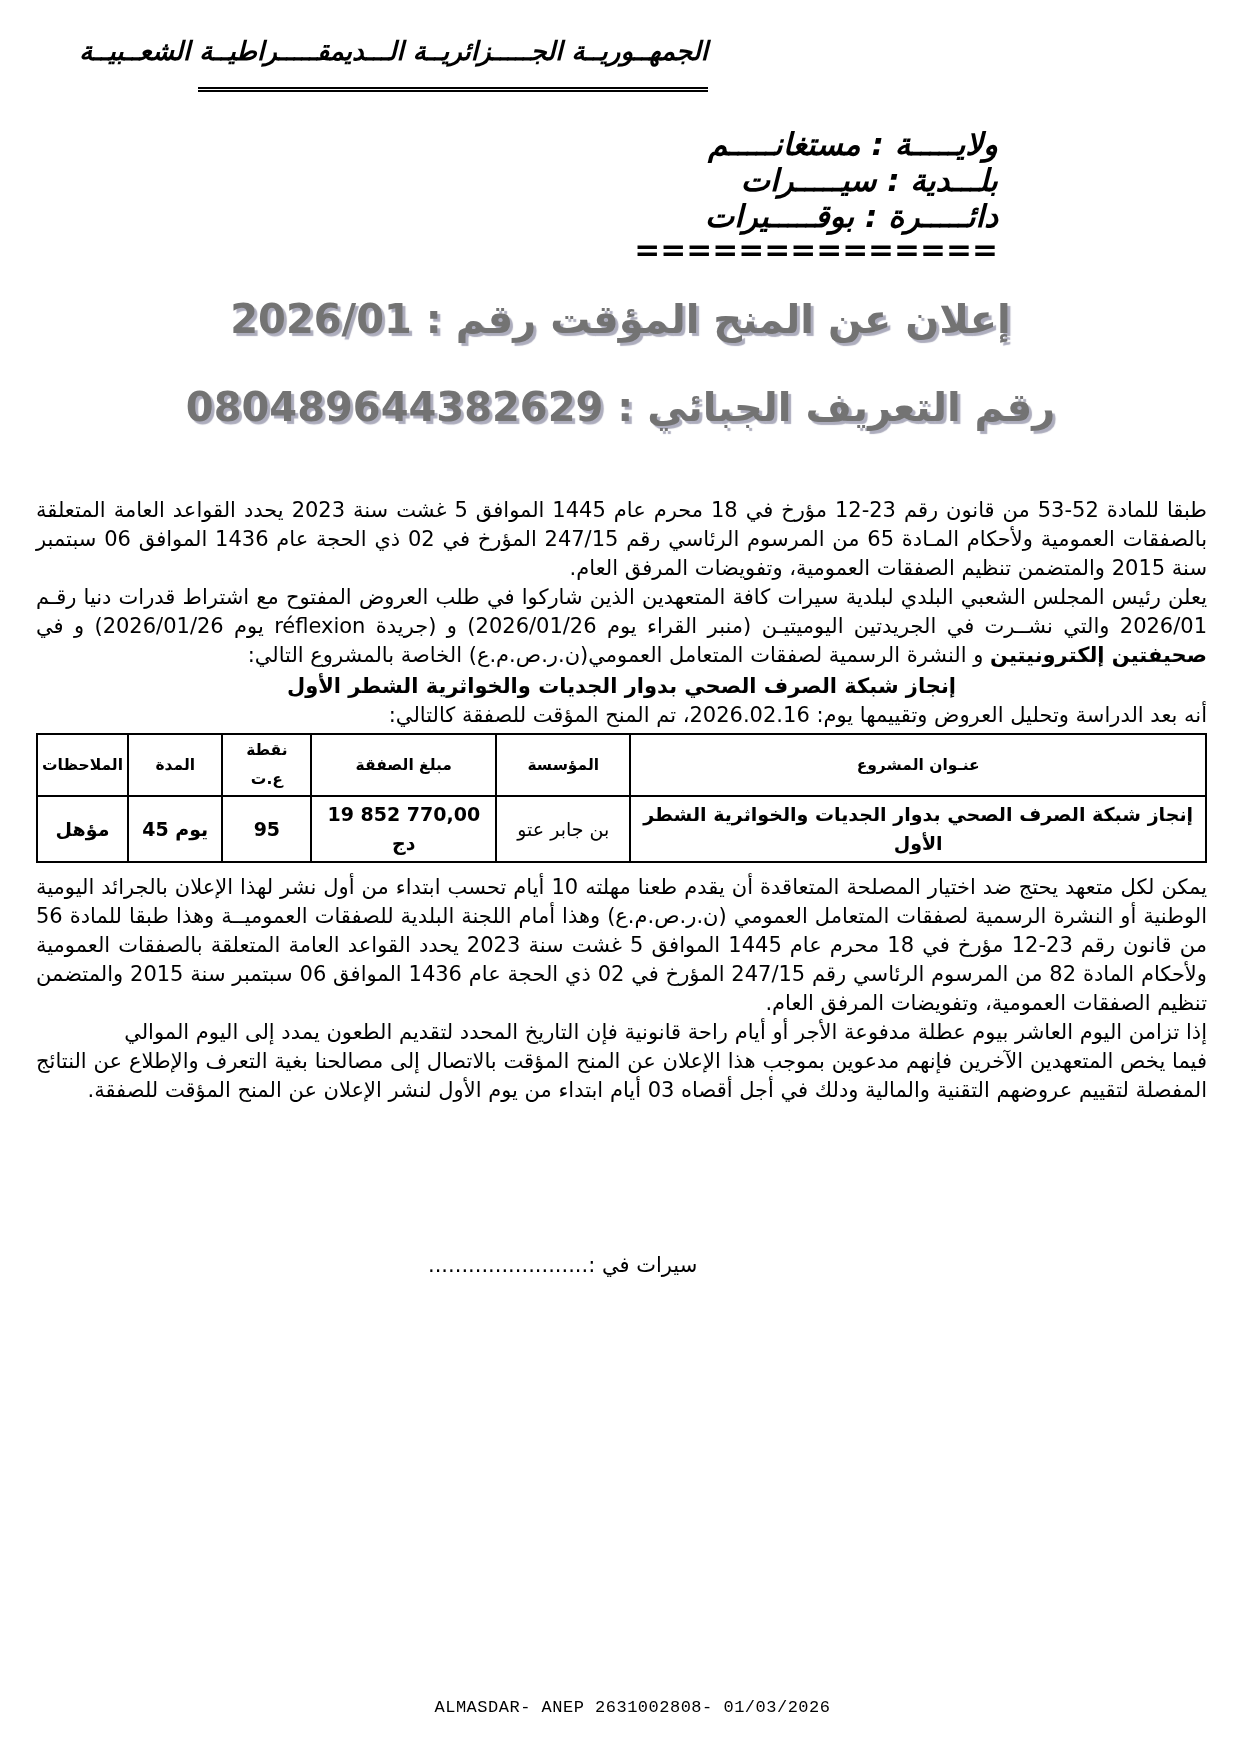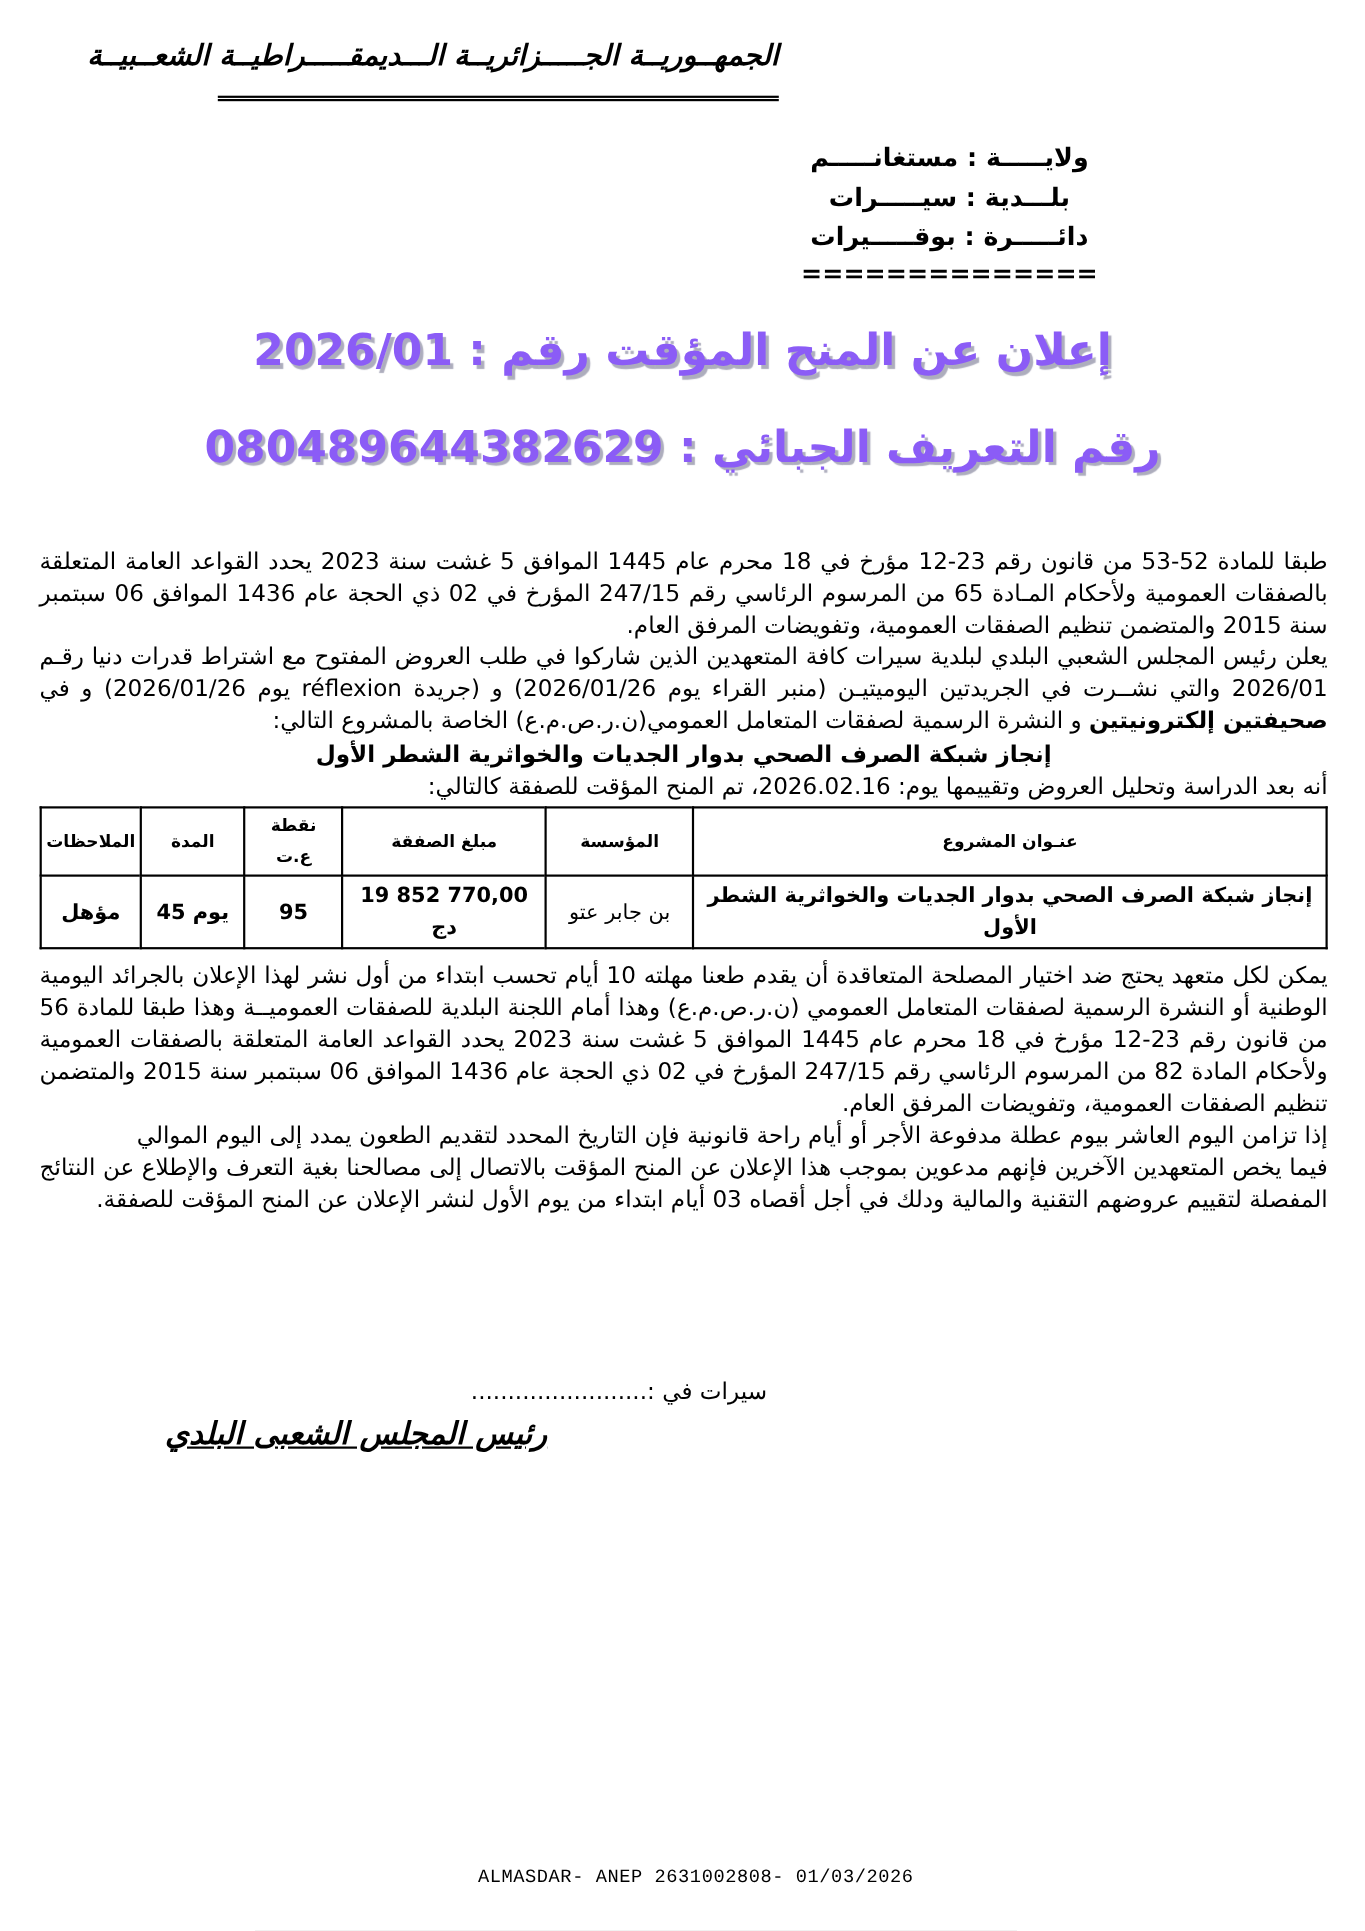--- a/index.html
+++ b/index.html
@@ -30,41 +30,42 @@
     border-bottom: 5px double #000;
     white-space: nowrap;
   }
 
   
   .region-block {
     position: absolute;
     top: 126px;
     right: 243px;
     direction: rtl;
-    text-align: center;
-    font-weight: bold;
-    font-size: 23px;
+    text-align: right;
+    font-weight: bold;
+    font-size: 31px;
     line-height: 36px;
+    font-style: italic;
   }
   .region-block .sep {
     font-weight: bold;
     letter-spacing: 0px;
     line-height: 30px;
   }
 
   
   .main-title {
     position: absolute;
     left: 0;
     width: 100%;
     direction: rtl;
     text-align: center;
     font-weight: bold;
     font-size: 40px;
-    color: #8b5cf6;
+    color: #737373;
     text-shadow: 3px 3px 1px #adadbd;
     white-space: nowrap;
   }
   .t1 { top: 296px; }
   .t2 { top: 384px; }
 
   
   .body-block {
     position: absolute;
     top: 496px;
@@ -202,17 +203,16 @@
     </table>
 
     <p>يمكن لكل متعهد يحتج ضد اختيار المصلحة المتعاقدة أن يقدم طعنا مهلته 10 أيام تحسب ابتداء من أول نشر لهذا الإعلان بالجرائد اليومية الوطنية أو النشرة الرسمية لصفقات المتعامل العمومي (ن.ر.ص.م.ع) وهذا أمام اللجنة البلدية للصفقات العموميــة وهذا طبقا للمادة 56 من قانون رقم 23-12 مؤرخ في 18 محرم عام 1445 الموافق 5 غشت سنة 2023 يحدد القواعد العامة المتعلقة بالصفقات العمومية ولأحكام المادة 82 من المرسوم الرئاسي رقم 247/15 المؤرخ في 02 ذي الحجة عام 1436 الموافق 06 سبتمبر سنة 2015 والمتضمن تنظيم الصفقات العمومية، وتفويضات المرفق العام.</p>
     <p>إذا تزامن اليوم العاشر بيوم عطلة مدفوعة الأجر أو أيام راحة قانونية فإن التاريخ المحدد لتقديم الطعون يمدد إلى اليوم الموالي</p>
     <p>فيما يخص المتعهدين الآخرين فإنهم مدعوين بموجب هذا الإعلان عن المنح المؤقت بالاتصال إلى مصالحنا بغية التعرف والإطلاع عن النتائج المفصلة لتقييم عروضهم التقنية والمالية ودلك في أجل أقصاه 03 أيام ابتداء من يوم الأول لنشر الإعلان عن المنح المؤقت للصفقة.</p>
 
   </div>
 
   <div class="sign-place">سيرات في :........................</div>
 
-  <div class="sign-title">رئيس المجلس الشعبى البلدي</div>
 
   <div class="footer-line">ALMASDAR- ANEP 2631002808- 01/03/2026</div>
 
 </div>
 
 </body></html>

